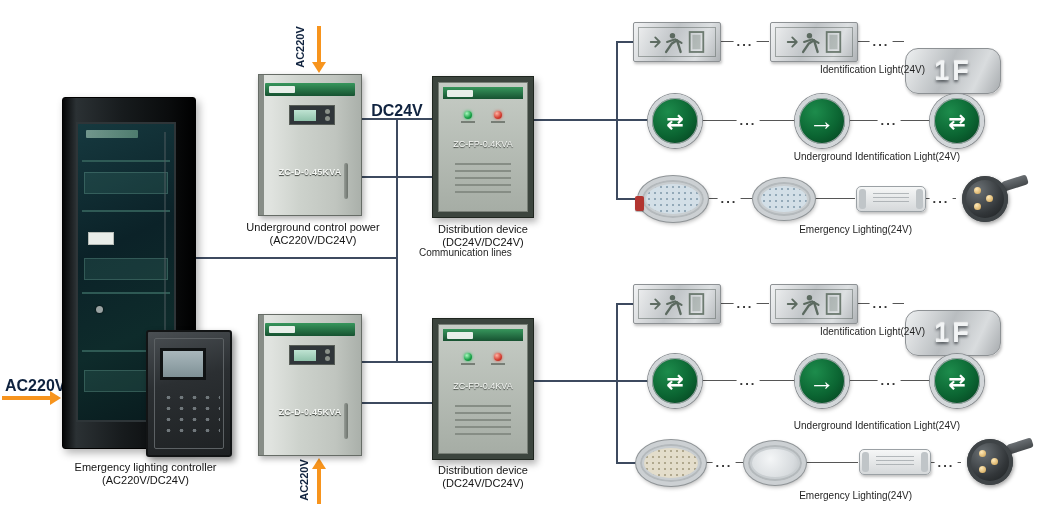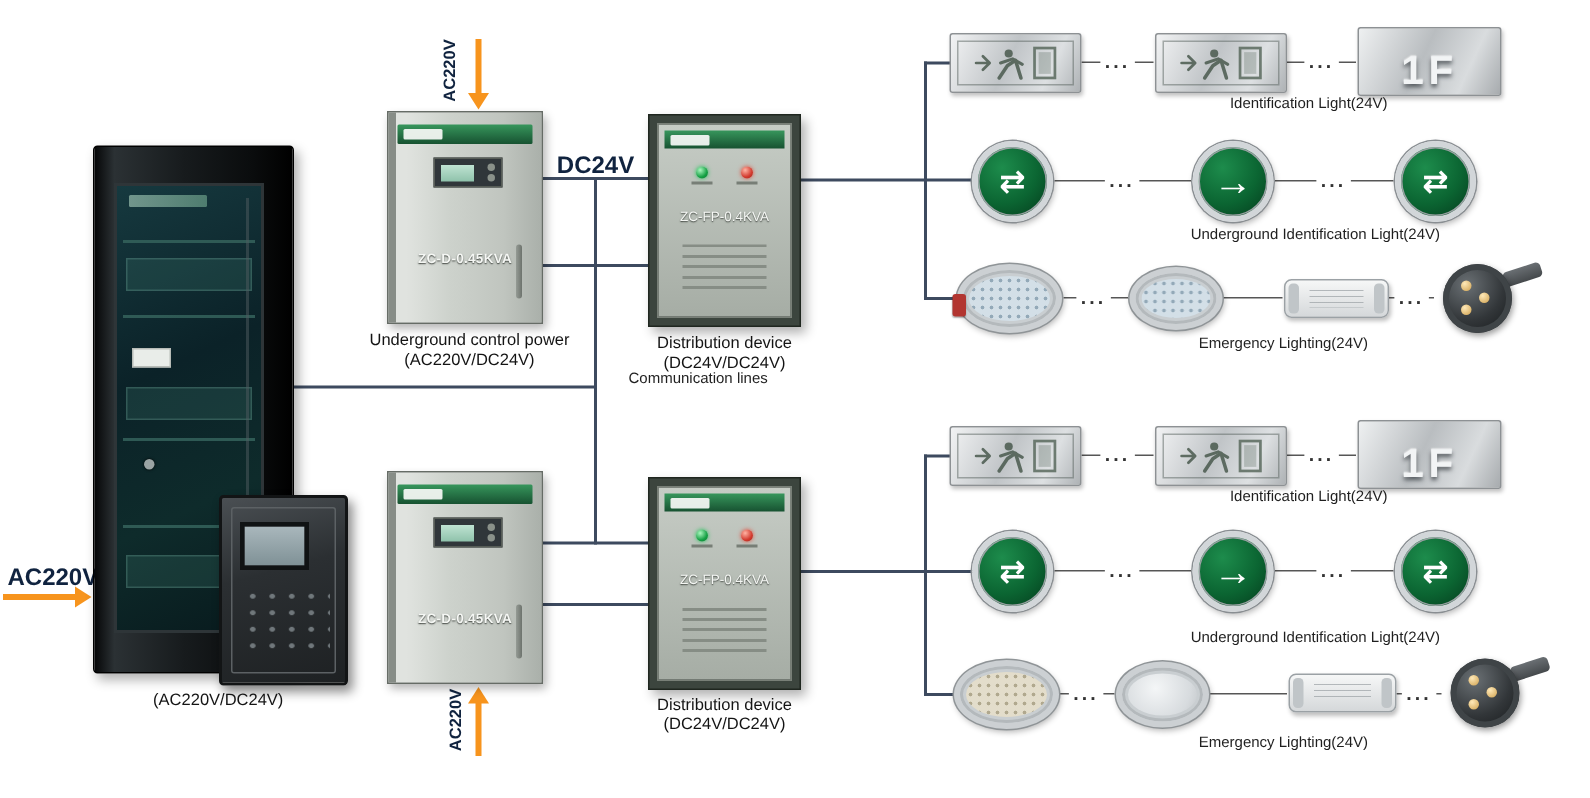--- a/index.html
+++ b/index.html
@@ -97,22 +97,22 @@
 
   
   .exit-sign { position:absolute; width:88px; height:40px;
                background:linear-gradient(115deg,#f2f3f4,#c0c4c7 45%,#dde0e2 75%,#aeb2b5);
                border:1px solid #8d9194; border-radius:2px; box-shadow:1px 2px 3px rgba(0,0,0,.25); }
   .es-frame { position:absolute; inset:4px; border:1px solid rgba(90,100,95,.5);
               display:flex; align-items:center; justify-content:center; }
   .es-picto { width:58px; height:24px; opacity:.85; }
   .floor-sign { position:absolute; width:96px; height:46px;
                 background:linear-gradient(115deg,#eef0f1,#b9bdc0 45%,#d9dcde 75%,#a7abae);
-                border:1px solid #8d9194; border-radius:2px; display:flex; align-items:flex-end;
-                justify-content:center; box-shadow:1px 2px 3px rgba(0,0,0,.25); }
+                border:1px solid #8d9194; border-radius:13px; display:flex; align-items:center;
+                justify-content:center; box-shadow:1px 2px 3px rgba(0,0,0,.25);margin-top:30px; }
   .fs-text { font-size:27px; font-weight:bold; color:#f2f4f5; letter-spacing:3px;
              text-shadow:0 2px 3px rgba(70,75,80,.9), 0 -1px 1px rgba(255,255,255,.8); }
 
   
   .glight { position:absolute; width:54px; height:54px; border-radius:50%;
             border:4px solid #d2d6d9;
             box-shadow:0 0 0 1px #898e92, inset 0 0 0 1px #9aa0a3, 1px 2px 4px rgba(0,0,0,.3);
             background:radial-gradient(circle at 35% 30%, #1d8c4c, var(--light-green,#0b6532) 55%, #064421 90%);
             display:flex; align-items:center; justify-content:center; }
   .gl-arrow { color:#fff; font-weight:bold; font-size:21px; line-height:1; }
@@ -223,20 +223,21 @@
       <div class="cab-unit" style="top:246px;"></div>
       <div class="cab-doorline"></div>
     </div>
   </div>
   <div class="wall-ctrl">
     <div class="wc-bezel"></div>
     <div class="wc-screen"></div>
     <div class="wc-keys"></div>
   </div>
   <div class="cap" style="left:38px;top:461px;width:215px;">
+    <div>Emergency lighting controller</div>
     <div>(AC220V/DC24V)</div>
   </div>
 
   <div class="cpbox" style="left:258px;top:74px;">
     <div class="cp-band">
       <span class="brand-chip"></span>
     </div>
     <div class="cp-display">
       <span class="cp-screen"></span>
       <span class="cp-btn" style="right:4px;top:3px;"></span>

